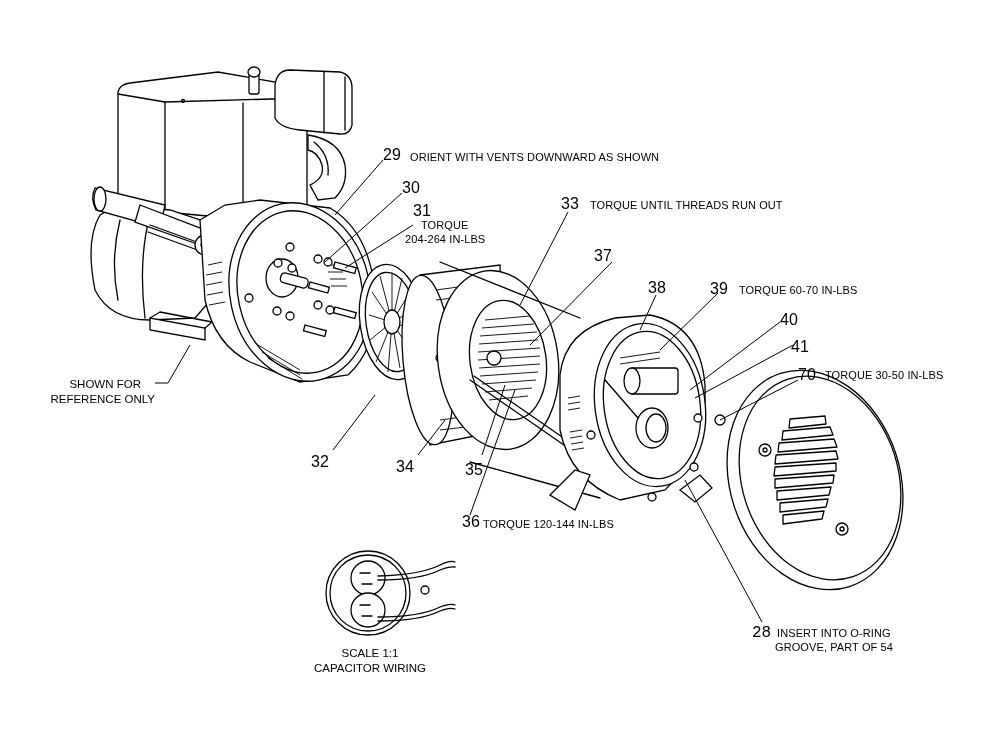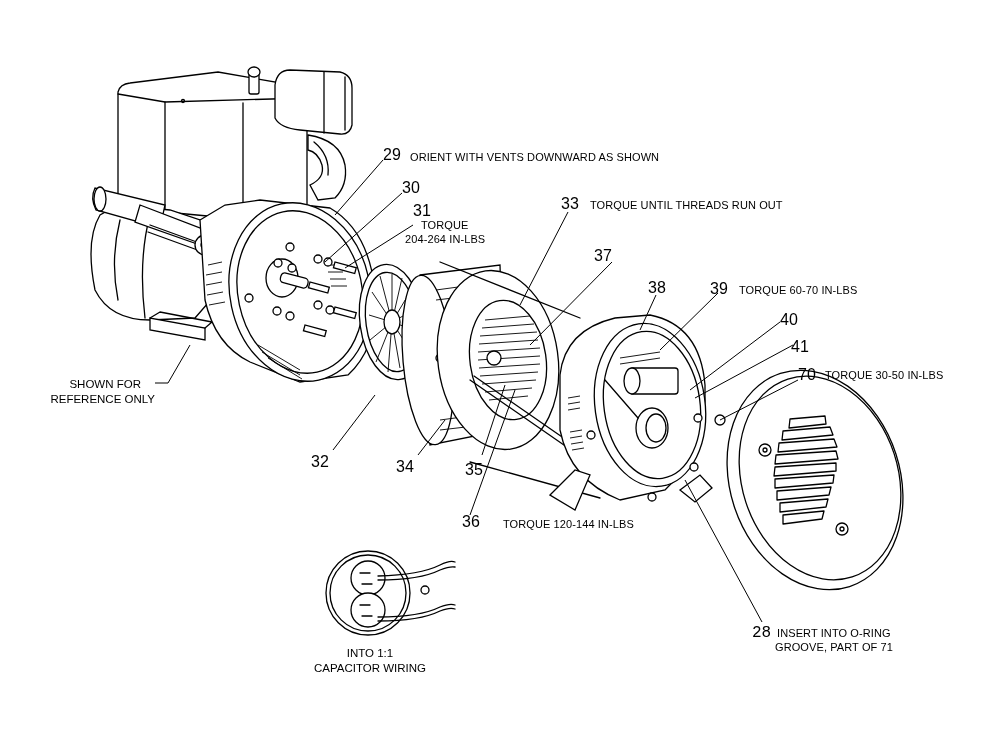--- a/index.html
+++ b/index.html
@@ -289,29 +289,29 @@
   <span class="lbl num" style="left:311px;top:454px;">32</span>
 </div>
 <div>
   <span class="lbl num" style="left:396px;top:459px;">34</span>
 </div>
 <div>
   <span class="lbl num" style="left:465px;top:462px;">35</span>
 </div>
 <div>
   <span class="lbl num" style="left:462px;top:514px;">36</span>
-  <span class="lbl note" style="left:503px;top:519px;">TORQUE 120-144 IN-LBS</span>
+  <span class="lbl note" style="left:483px;top:519px;">TORQUE 120-144 IN-LBS</span>
 </div>
 <div>
   <span class="lbl num" style="left:752px;top:625px;font-family:Liberation Mono, monospace;">28</span>
   <span class="lbl note" style="left:777px;top:628px;">INSERT INTO O-RING</span>
-  <span class="lbl note" style="left:775px;top:642px;">GROOVE, PART OF 71</span>
+  <span class="lbl note" style="left:775px;top:642px;">GROOVE, PART OF 54</span>
 </div>
 
 <div class="lbl ref" style="left:40px;top:377px;width:115px;">
   <div style="padding-right:14px;">SHOWN FOR</div>
   <div>REFERENCE ONLY</div>
 </div>
 
 <div class="lbl cap" style="left:300px;top:646px;width:140px;">
-  <div>INTO 1:1</div>
+  <div>SCALE 1:1</div>
   <div>CAPACITOR WIRING</div>
 </div>
 
 </body></html>

